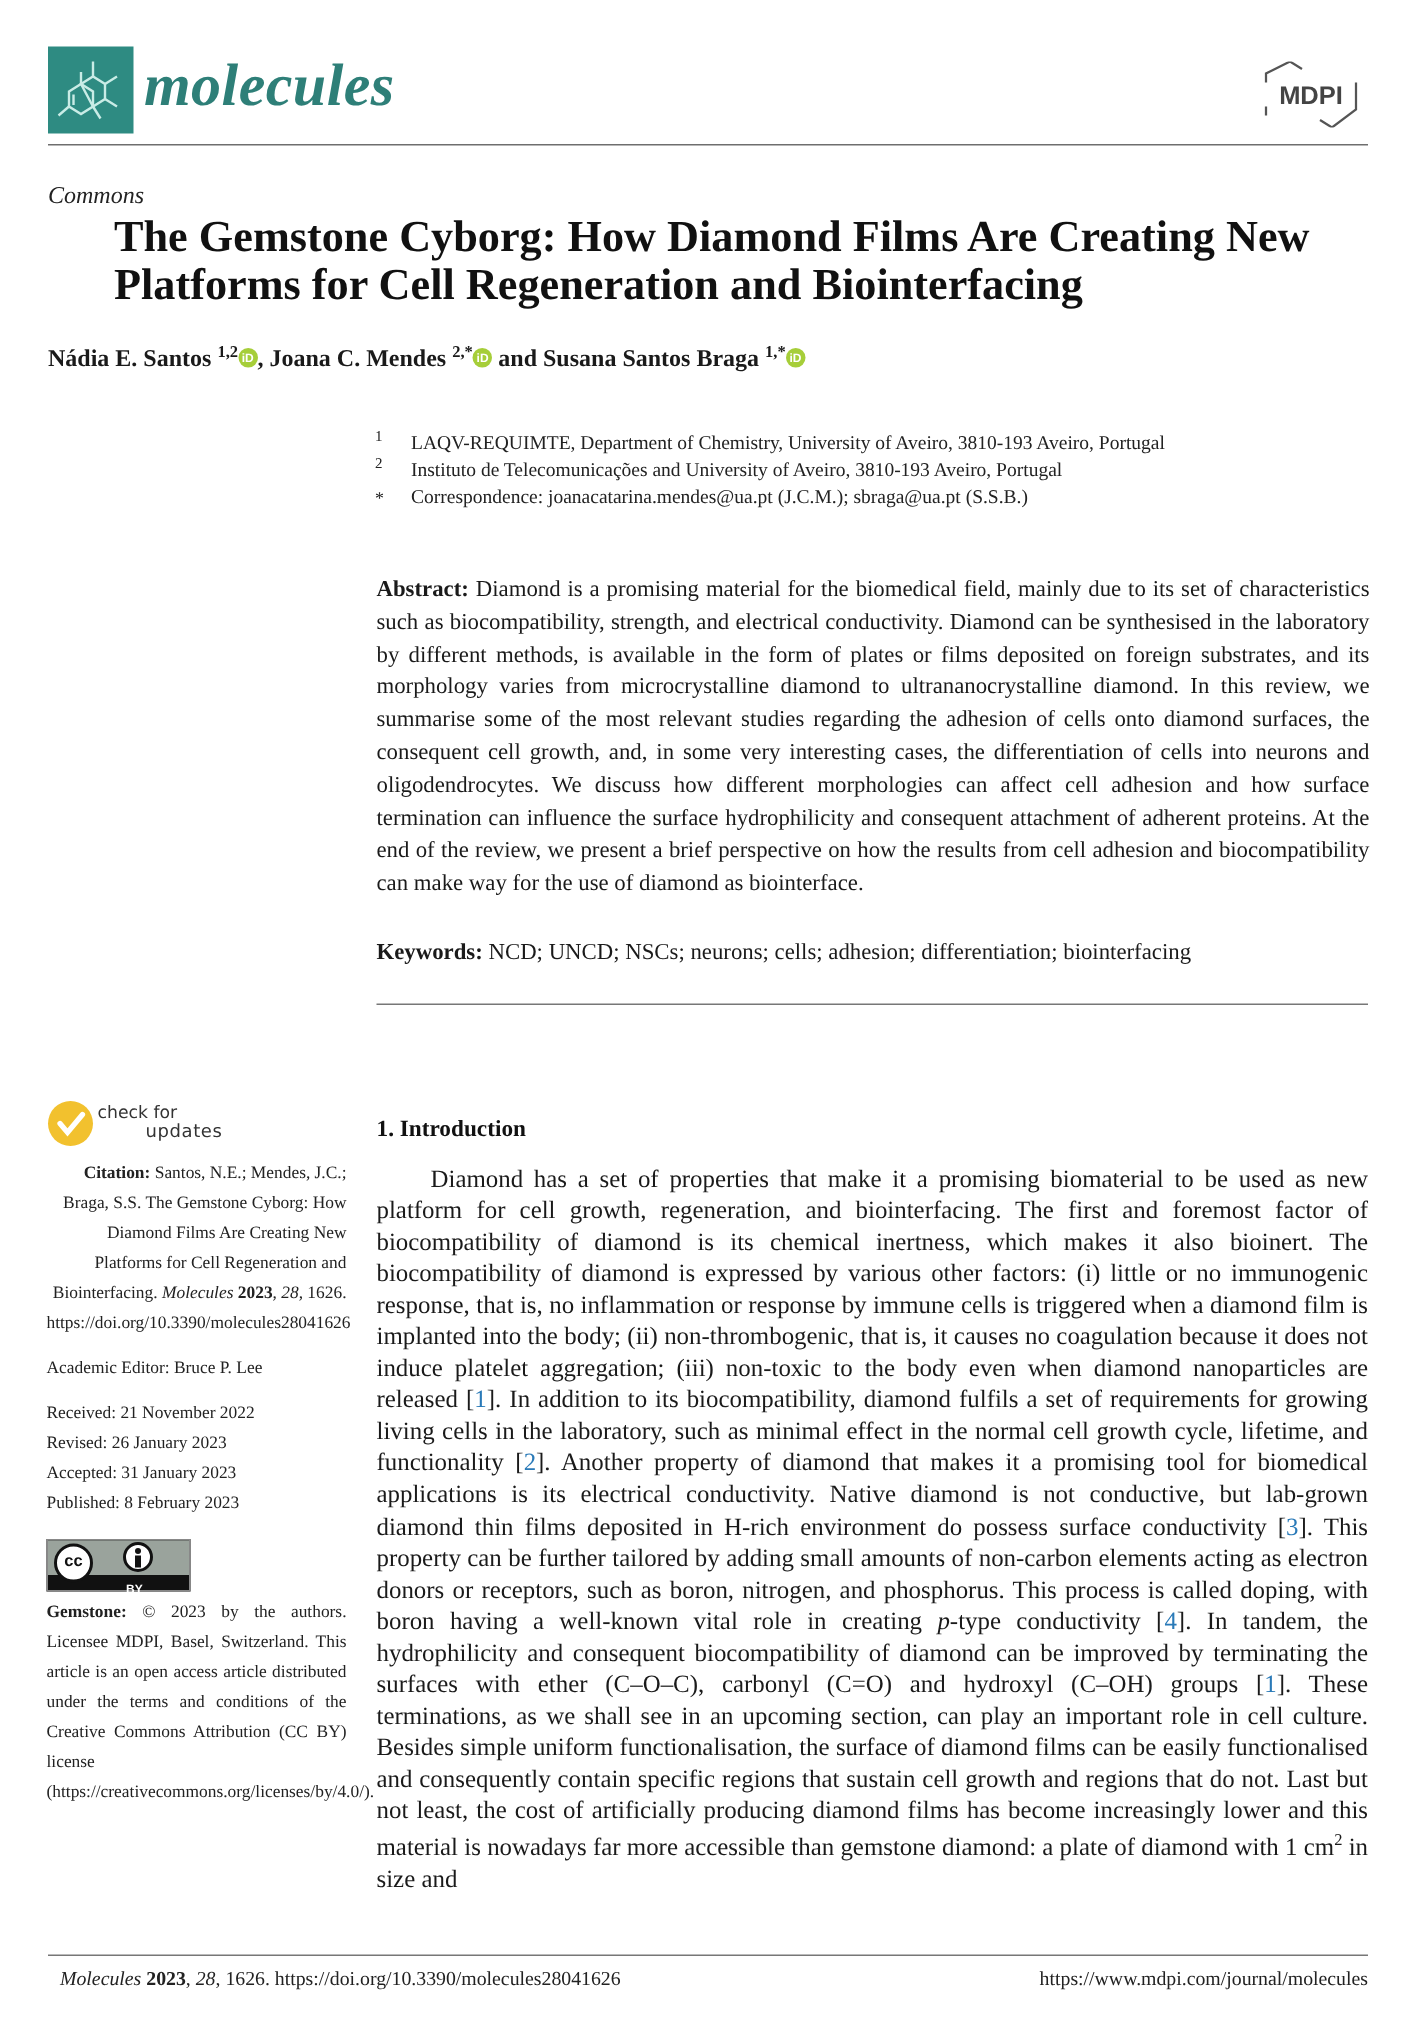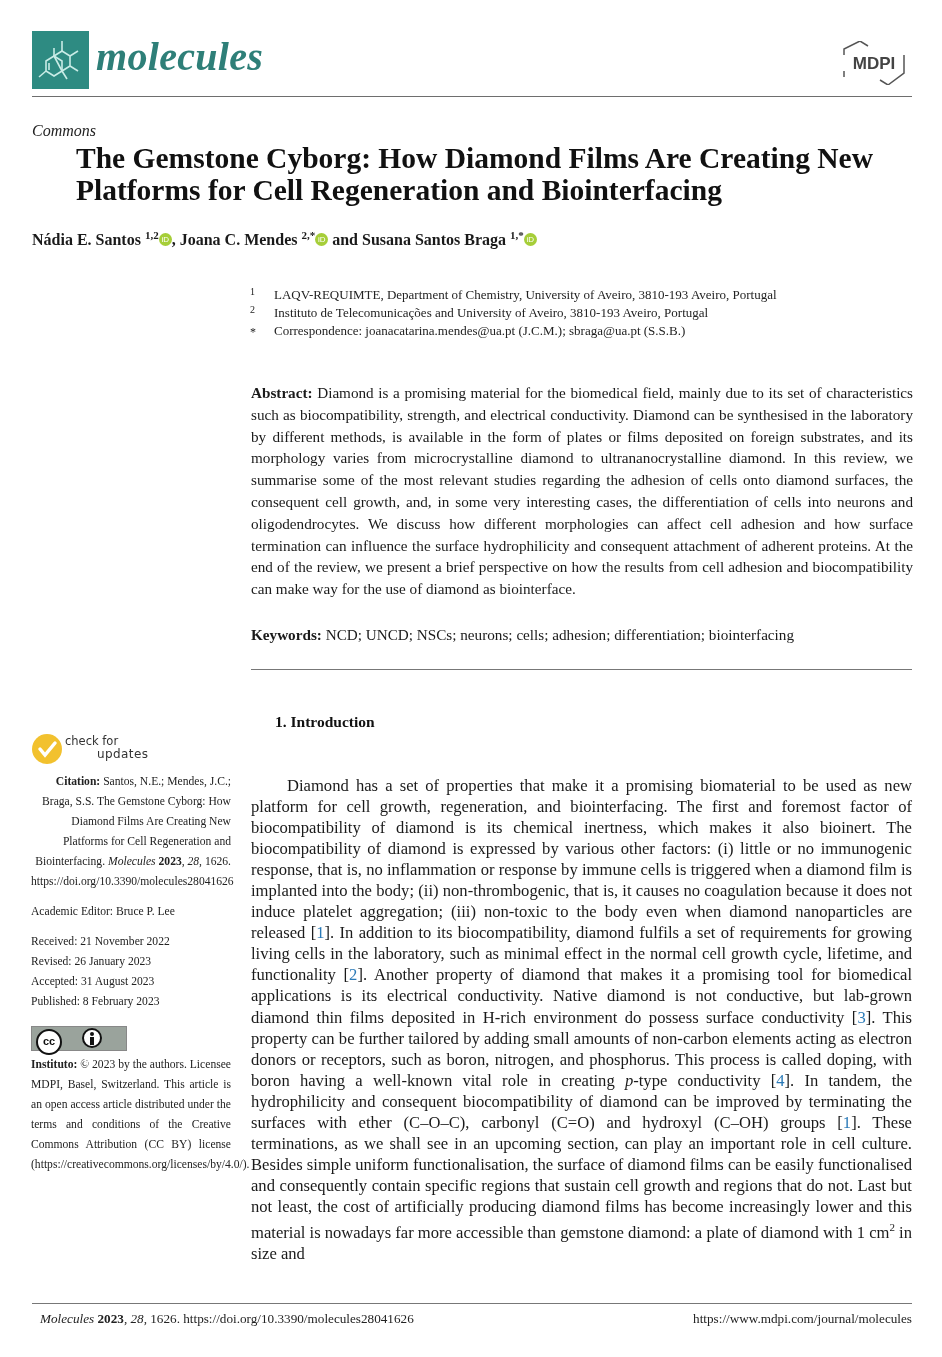--- a/index.html
+++ b/index.html
@@ -9,21 +9,21 @@
   .header { position: absolute; left: 32px; top: 31px; width: 880px; height: 66px; border-bottom: 1.5px solid #6e6e6e; }
   .logo-box { position: absolute; left: 0; top: 0; width: 57px; height: 58px; background: #2e8b82; }
   .logo-box svg { width: 57px; height: 58px; display: block; }
   .journal-name { position: absolute; left: 64px; top: 2px; font-size: 40px; font-style: italic; font-weight: bold; color: #2e7f78; letter-spacing: 0.3px; font-family: "Liberation Serif", serif; }
   .mdpi-logo { position: absolute; right: 2px; top: 10px; width: 72px; height: 44px; }
 
   .article-type { position: absolute; left: 32px; top: 122px; font-size: 16px; font-style: italic; color: #222; }
   .title { position: absolute; left: 32px; top: 142px; width: 890px; font-size: 29.5px; font-weight: bold; line-height: 32px; color: #111; margin-left: 44px; }
   .authors { position: absolute; left: 32px; top: 229px; font-size: 16px; font-weight: bold; color: #1a1a1a; white-space: nowrap; }
   .authors sup { font-size: 11px; font-weight: bold; }
-  .orcid { display: inline-block; width: 13px; height: 13px; border-radius: 50%; background: #a6ce39; color: #fff; font-size: 8px; line-height: 13px; text-align: center; vertical-align: 3px; font-family: "Liberation Sans", sans-serif; font-weight: normal; }
+  .orcid { display: inline-block; width: 13px; height: 13px; border-radius: 50%; background: #a6ce39; color: #fff; font-size: 8px; line-height: 13px; text-align: center; vertical-align: 3px; font-family: "Liberation Sans", sans-serif; font-weight: bold; }
 
   .affiliations { position: absolute; left: 250px; top: 286px; width: 670px; font-size: 13px; line-height: 18px; color: #222; }
   .aff-row { position: relative; padding-left: 24px; }
   .aff-row .mark { position: absolute; left: 0; top: -3px; font-size: 10px; }
   .aff-row .mark.star { top: 1px; font-size: 12px; }
 
   .abstract { position: absolute; left: 251px; top: 382px; width: 662px; font-size: 15.2px; line-height: 21.8px; text-align: justify; color: #1a1a1a; }
   .abstract b { font-weight: bold; }
   .keywords { position: absolute; left: 251px; top: 624px; width: 662px; font-size: 15.2px; line-height: 21px; color: #1a1a1a; }
   .sep-line { position: absolute; left: 251px; top: 669px; width: 661px; border-top: 1.5px solid #777; }
@@ -31,30 +31,30 @@
   .sidebar { position: absolute; left: 31px; top: 734px; width: 200px; font-size: 11.6px; line-height: 20px; color: #222; }
   .check-updates { position: relative; height: 34px; margin-bottom: 4px; }
   .check-updates .badge { position: absolute; left: 1px; top: 0px; width: 30px; height: 30px; border-radius: 50%; background: #f2c12e; }
   .check-updates .badge svg { width: 30px; height: 30px; }
   .check-updates .txt { position: absolute; left: 34px; top: 1px; font-family: "DejaVu Sans", sans-serif; color: #333; line-height: 13px; }
   .check-updates .l1 { font-size: 11.5px; }
   .check-updates .l2 { font-size: 12px; font-weight: normal; letter-spacing: 0.4px; margin-left: 32px; }
   .citation { text-align: right; }
   .citation b { font-weight: bold; }
   .side-gap { height: 10px; }
-  .cc-badge { width: 96px; height: 25px; background: #111; border: 1px solid #888; position: relative; margin: 14px 0 4px 0; }
+  .cc-badge { width: 96px; height: 35px; background: #111; border: 1px solid #888; position: relative; margin: 14px 0 4px 0; }
   .cc-badge .top { position: absolute; left: 0; top: 0; width: 94px; height: 23px; background: #9aa39c; }
   .cc-badge .cc { position: absolute; left: 4px; top: 2px; width: 26px; height: 26px; border-radius: 50%; background: #fff; border: 2.5px solid #111; font-family: "Liberation Sans", sans-serif; font-weight: bold; font-size: 11px; line-height: 21px; text-align: center; color: #111; }
   .cc-badge .by-icon { position: absolute; left: 50px; top: 1px; width: 20px; height: 20px; border-radius: 50%; background: #fff; border: 2px solid #111; }
   .cc-badge .by-icon::before { content: ""; position: absolute; left: 6px; top: 2px; width: 4px; height: 4px; border-radius: 50%; background: #111; }
   .cc-badge .by-icon::after { content: ""; position: absolute; left: 6px; top: 7px; width: 4px; height: 8px; background: #111; }
   .cc-badge .by { position: absolute; left: 52px; top: 23px; font-size: 8px; color: #fff; font-family: "Liberation Sans", sans-serif; font-weight: bold; }
   .copyright { text-align: justify; }
 
-  .section-title { position: absolute; left: 251px; top: 713px; font-size: 15.5px; font-weight: bold; color: #111; margin-left: 24px; }
+  .section-title { position: absolute; left: 251px; top: 744px; font-size: 15.5px; font-weight: bold; color: #111; }
   .intro { position: absolute; left: 251px; top: 775px; width: 661px; font-size: 16.6px; line-height: 21.05px; text-align: justify; color: #1a1a1a; text-indent: 36px; }
   .ref { color: #2a7ab8; }
 
   .footer-line { position: absolute; left: 32px; top: 1303px; width: 880px; border-top: 1.5px solid #777; }
   .footer-left { position: absolute; left: 40px; top: 1311px; font-size: 13.2px; color: #222; }
   .footer-right { position: absolute; right: 30px; top: 1311px; font-size: 13.2px; color: #222; }
 </style>
 </head>
 <body>
 
@@ -130,30 +130,30 @@
     <b>Citation:</b>
     <span>Santos, N.E.; Mendes, J.C.; Braga, S.S. The Gemstone Cyborg: How Diamond Films Are Creating New Platforms for Cell Regeneration and Biointerfacing.</span>
     <i>Molecules</i>
     <b>2023</b>, <i>28</i><span>, 1626.  https://doi.org/10.3390/molecules28041626</span>
   </div>
   <div class="side-gap"></div>
   <div>Academic Editor: Bruce P. Lee</div>
   <div class="side-gap"></div>
   <div>Received: 21 November 2022</div>
   <div>Revised: 26 January 2023</div>
-  <div>Accepted: 31 August 2023</div>
+  <div>Accepted: 31 January 2023</div>
   <div>Published: 8 February 2023</div>
   <div class="cc-badge">
     <div class="top"></div>
     <div class="cc">cc</div>
     <div class="by-icon"></div>
     <div class="by">BY</div>
   </div>
   <div class="copyright">
-    <b>Instituto:</b>
+    <b>Gemstone:</b>
     <span>© 2023 by the authors. Licensee MDPI, Basel, Switzerland. This article is an open access article distributed under the terms and conditions of the Creative Commons Attribution (CC BY) license (https://creativecommons.org/licenses/by/4.0/).</span>
   </div>
 </div>
 
 <div class="section-title">1. Introduction</div>
 <div class="intro" id="intro"><span>Diamond has a set of properties that make it a promising biomaterial to be used as new platform for cell growth, regeneration, and biointerfacing.  The first and foremost factor of biocompatibility of diamond is its chemical inertness, which makes it also bioinert. The biocompatibility of diamond is expressed by various other factors: (i) little or no immunogenic response, that is, no inflammation or response by immune cells is triggered when a diamond film is implanted into the body; (ii) non-thrombogenic, that is, it causes no coagulation because it does not induce platelet aggregation; (iii) non-toxic to the body even when diamond nanoparticles are released [</span><span class="ref">1</span><span>].  In addition to its biocompatibility, diamond fulfils a set of requirements for growing living cells in the laboratory, such as minimal effect in the normal cell growth cycle, lifetime, and functionality [</span><span class="ref">2</span><span>].  Another property of diamond that makes it a promising tool for biomedical applications is its electrical conductivity.  Native diamond is not conductive, but lab-grown diamond thin films deposited in H-rich environment do possess surface conductivity [</span><span class="ref">3</span><span>]. This property can be further tailored by adding small amounts of non-carbon elements acting as electron donors or receptors, such as boron, nitrogen, and phosphorus.  This process is called doping, with boron having a well-known vital role in creating </span><i>p</i><span>-type conductivity [</span><span class="ref">4</span><span>]. In tandem, the hydrophilicity and consequent biocompatibility of diamond can be improved by terminating the surfaces with ether (C–O–C), carbonyl (C=O) and hydroxyl (C–OH) groups [</span><span class="ref">1</span><span>].  These terminations, as we shall see in an upcoming section, can play an important role in cell culture.  Besides simple uniform functionalisation, the surface of diamond films can be easily functionalised and consequently contain specific regions that sustain cell growth and regions that do not.  Last but not least, the cost of artificially producing diamond films has become increasingly lower and this material is nowadays far more accessible than gemstone diamond: a plate of diamond with 1 cm</span><sup style="font-size: 11px;">2</sup><span> in size and</span></div>
 
 <div class="footer-line"></div>
 <div class="footer-left">
   <i>Molecules</i> <b>2023</b>, <i>28</i><span>, 1626. https://doi.org/10.3390/molecules28041626</span>

